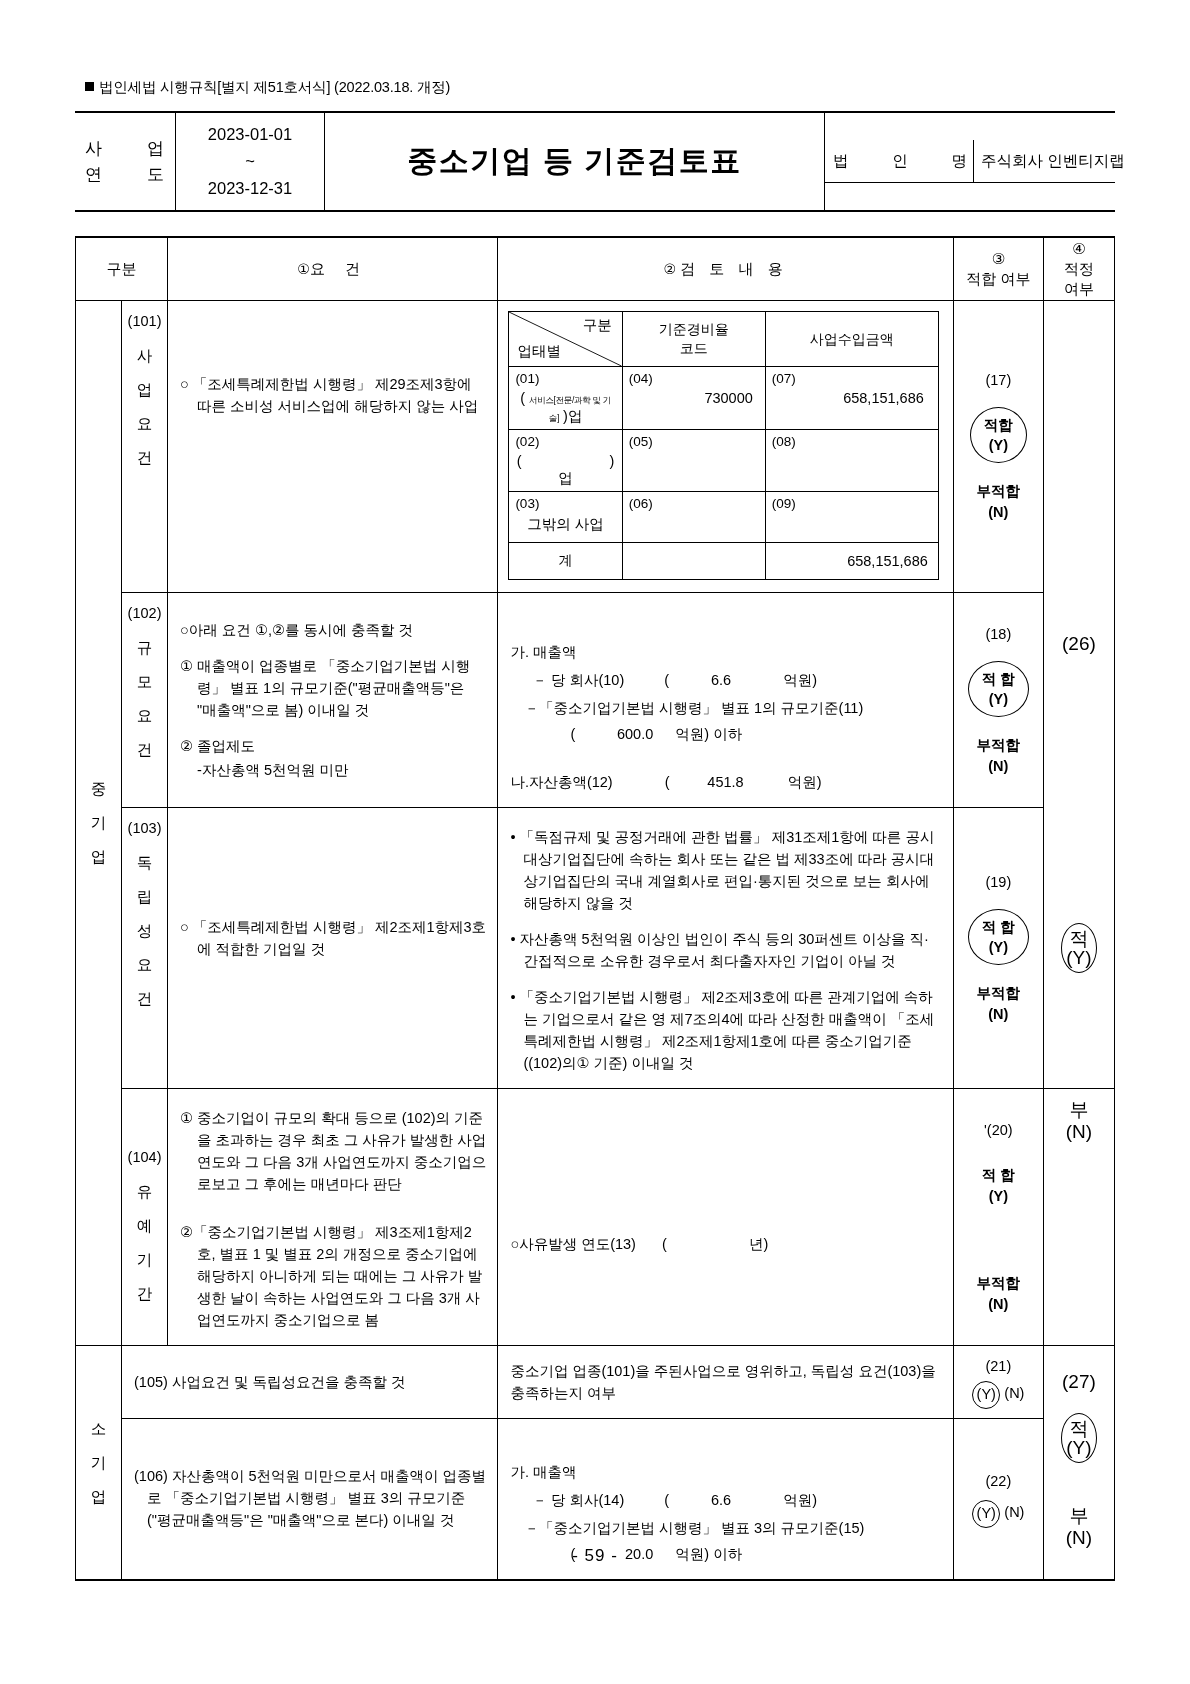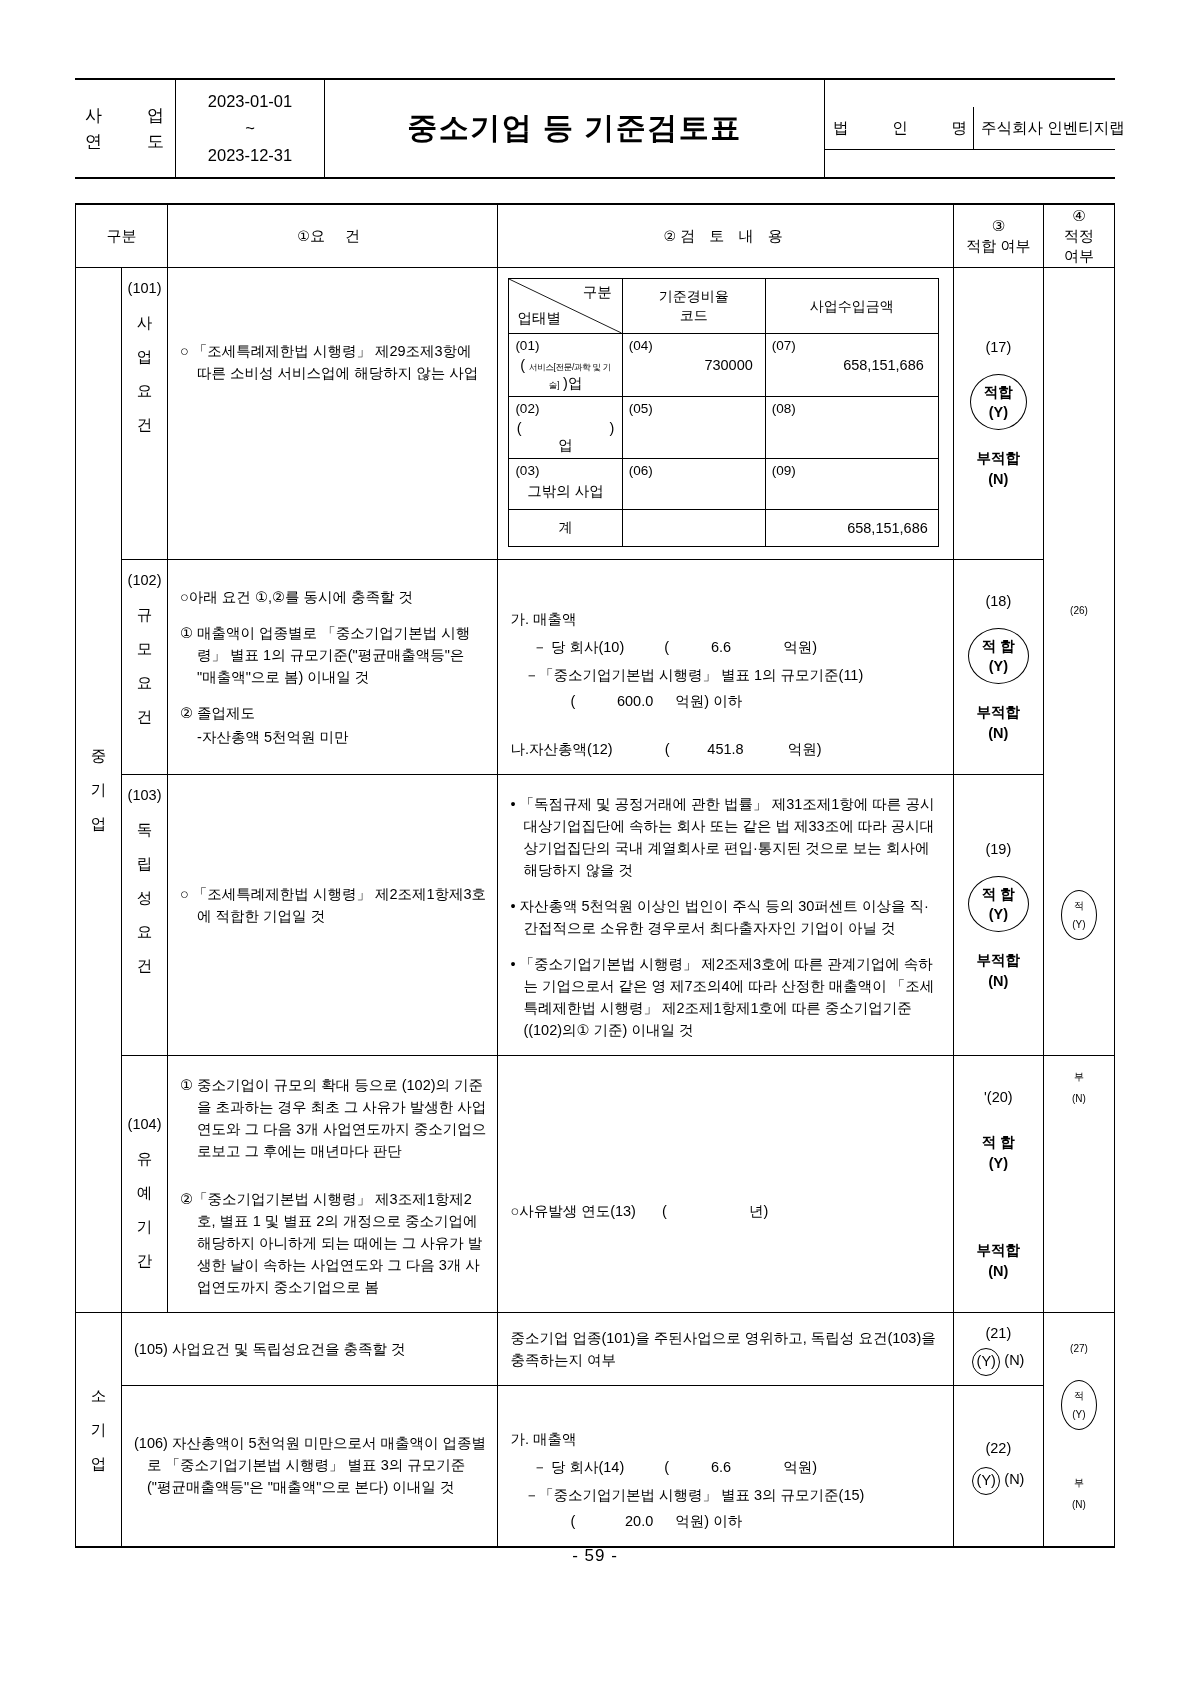--- a/index.html
+++ b/index.html
@@ -194,21 +194,21 @@
   .fitcell .opt.gap { margin-top: 18px; }
   .oval {
     display: inline-block;
     border: 1.6px solid #000;
     border-radius: 50%;
     padding: 7px 13px;
     line-height: 20px;
   }
   .okcell {
     text-align: center;
-    font-size: 10px;
+    font-size: 19px;
     vertical-align: middle !important;
     line-height: 22px;
   }
   .okcell .code { display:block; }
   .okcell .mark { display:block; margin-top: 14px; }
   .circle-sm {
     display: inline-block;
     border: 1.6px solid #000;
     border-radius: 50%;
     width: 34px;
@@ -279,20 +279,23 @@
     text-align: center;
     font-size: 17px;
     letter-spacing: 1px;
   }
 </style>
 </head>
 <body>
 
 <div class="page">
 
+  <div class="form-note">
+    <span class="sq"></span><span>법인세법 시행규칙[별지 제51호서식] (2022.03.18. 개정)</span>
+  </div>
 
   <table class="title-band">
     <tbody>
         <tr>
       <td class="tb-label">
         <span class="sp spread">
               <span>사</span>
               <span>업</span>
             </span>
         <span class="sp spread">

